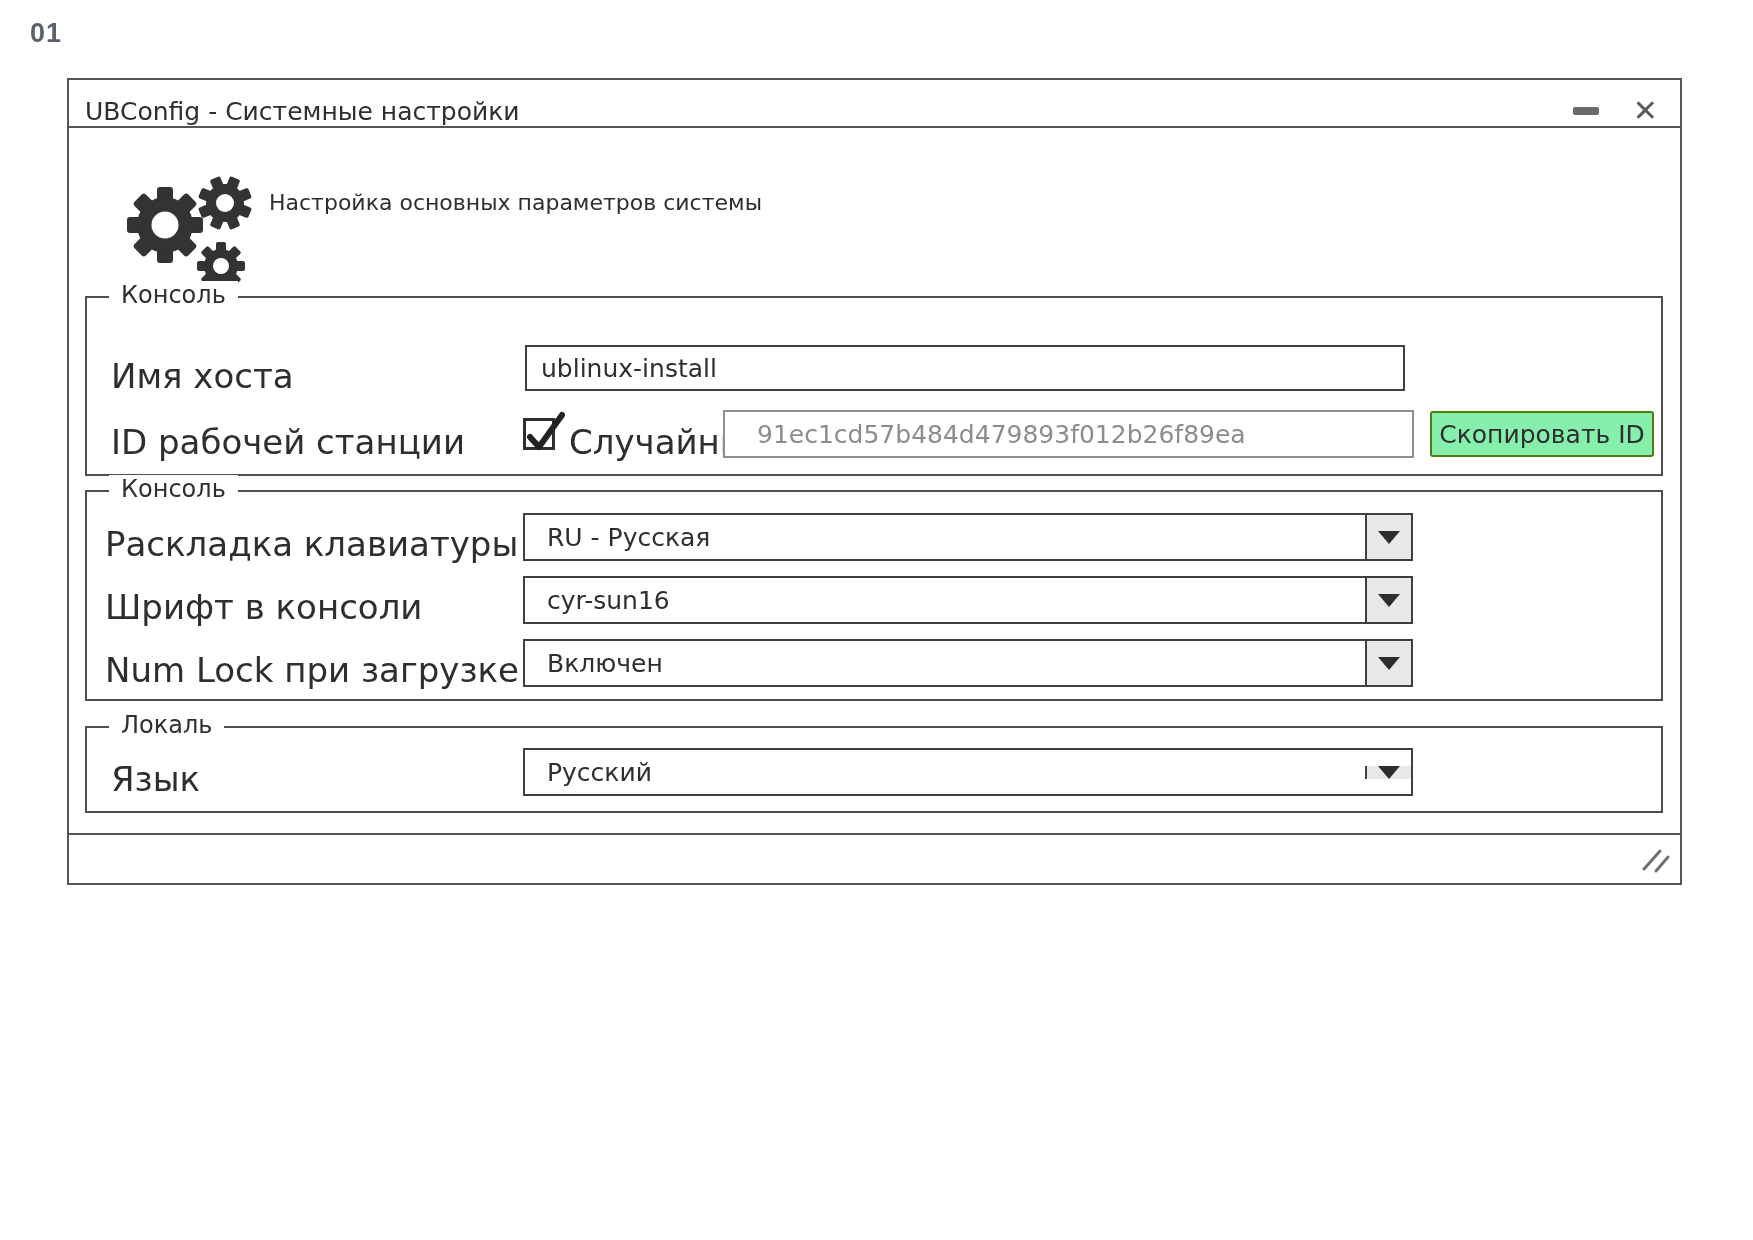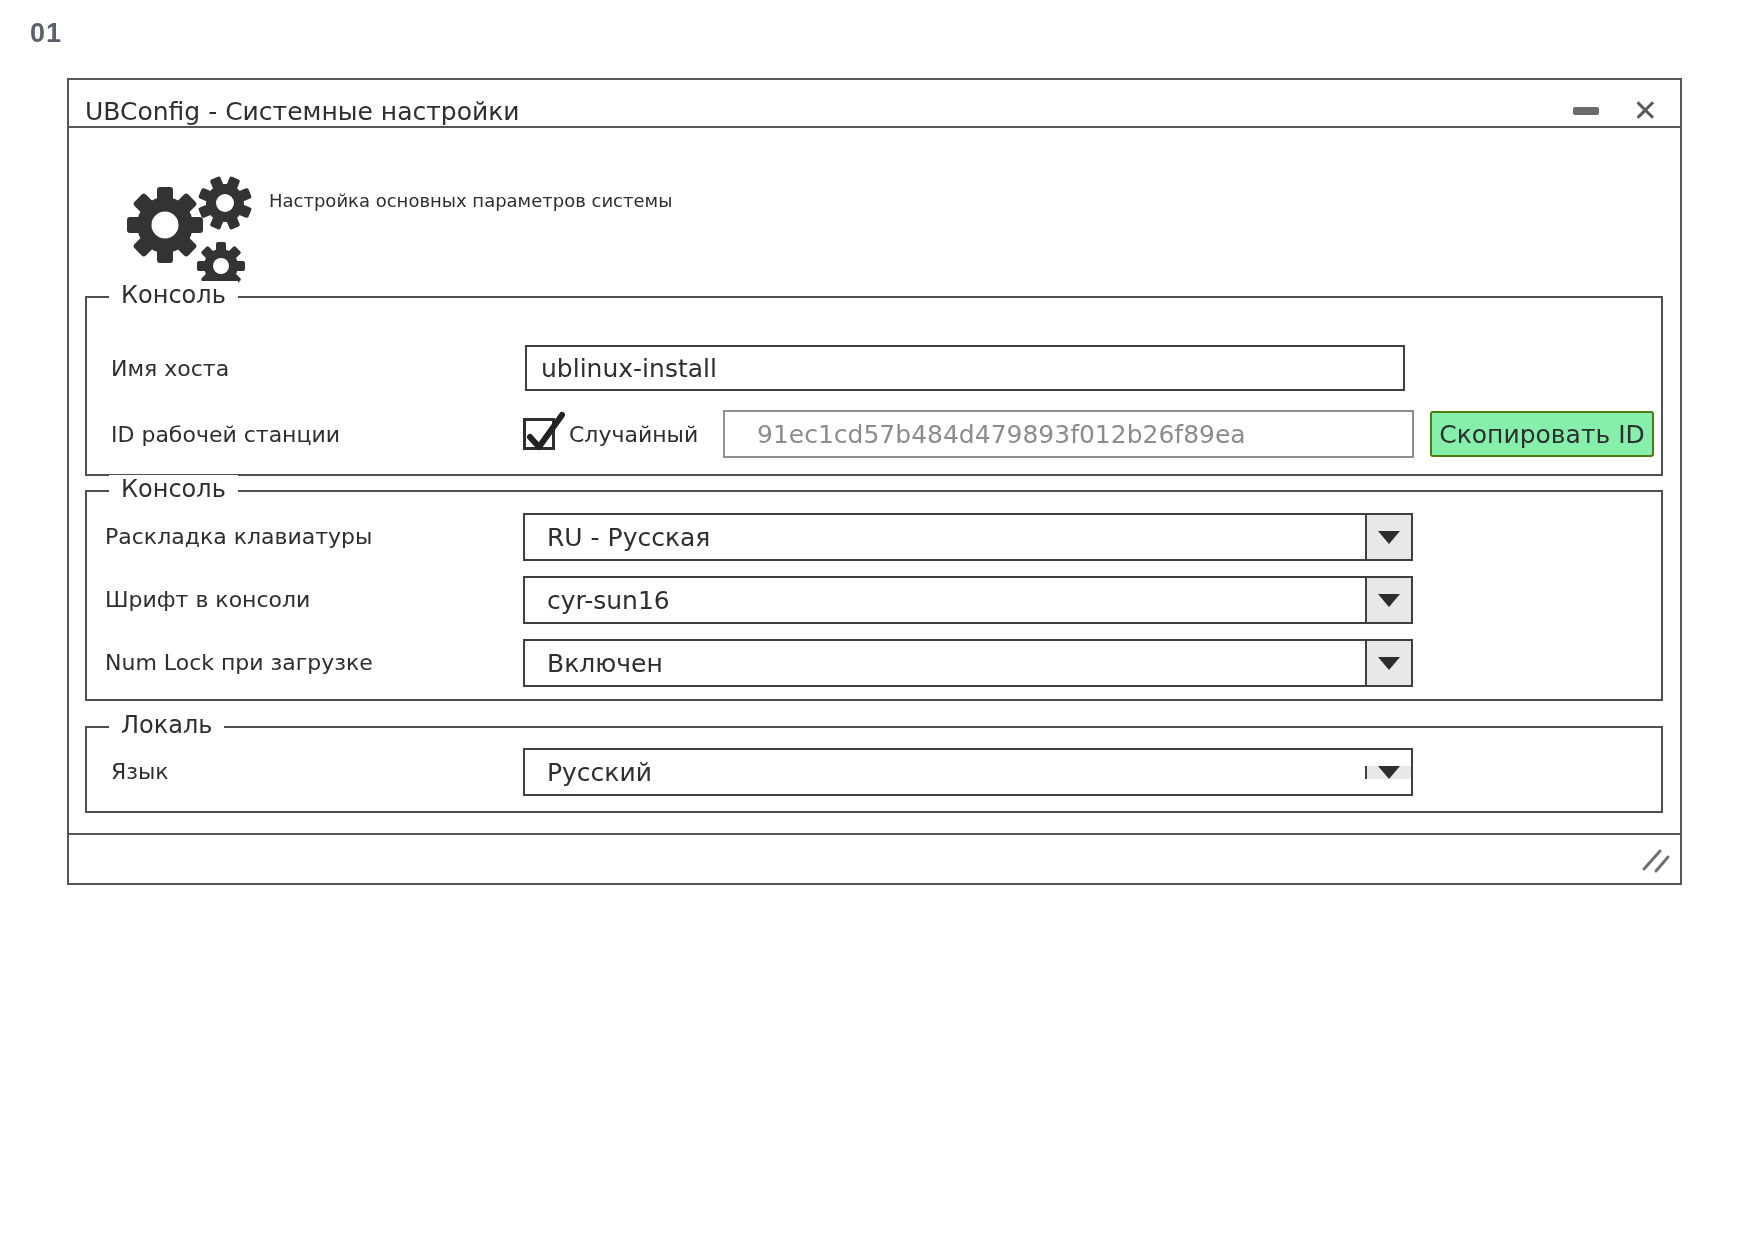--- a/index.html
+++ b/index.html
@@ -14,31 +14,31 @@
   .titlebar{height:48px;border-bottom:2px solid #565656;display:flex;align-items:flex-end;
     padding:0 22px 0 16px;box-sizing:border-box;}
   .titlebar .title{font-size:25px;color:#2e2e2e;flex:1;}
   .win-controls{display:flex;align-items:center;gap:34px;}
   .minimize-btn{width:26px;height:8px;background:#6a6a6a;border-radius:2px;cursor:pointer;}
   .close-btn{font-size:30px;font-weight:bold;color:#5a5a5a;line-height:30px;cursor:pointer;}
 
   .content{position:relative;width:1611px;height:753px;}
 
   .app-icon{position:absolute;left:38px;top:25px;}
-  .subtitle{position:absolute;left:200px;top:62px;font-size:18px;color:#2e2e2e;}
+  .subtitle{position:absolute;left:200px;top:62px;font-size:22px;color:#2e2e2e;}
 
   .fieldset{position:absolute;border:2px solid #4f4f4f;box-sizing:border-box;background:#fff;}
   .fieldset .legend{position:absolute;top:-17px;left:22px;background:#fff;padding:0 12px;
     font-size:24px;color:#2e2e2e;white-space:nowrap;}
 
   .fs-system{left:16px;top:168px;width:1578px;height:180px;}
   .fs-console{left:16px;top:362px;width:1578px;height:211px;}
   .fs-locale{left:16px;top:598px;width:1578px;height:87px;}
 
-  .form-label{position:absolute;font-size:22px;color:#2e2e2e;white-space:nowrap;}
+  .form-label{position:absolute;font-size:34px;color:#2e2e2e;white-space:nowrap;}
 
   .text-input{position:absolute;border:2px solid #3f3f3f;background:#fff;font-family:"DejaVu Sans",sans-serif;
     font-size:25px;color:#2e2e2e;padding:0 14px;box-sizing:border-box;outline:none;}
   .text-input.disabled{border-color:#8f8f8f;color:#8c8c8c;}
 
   .checkbox{position:absolute;width:32px;height:32px;border:3px solid #2f2f2f;background:#fff;
     box-sizing:border-box;cursor:pointer;}
   .checkbox svg{position:absolute;left:-2px;top:-14px;overflow:visible;}
 
   .push-button{position:absolute;background:#86efac;border:2px solid #4d7c0f;border-radius:3px;

